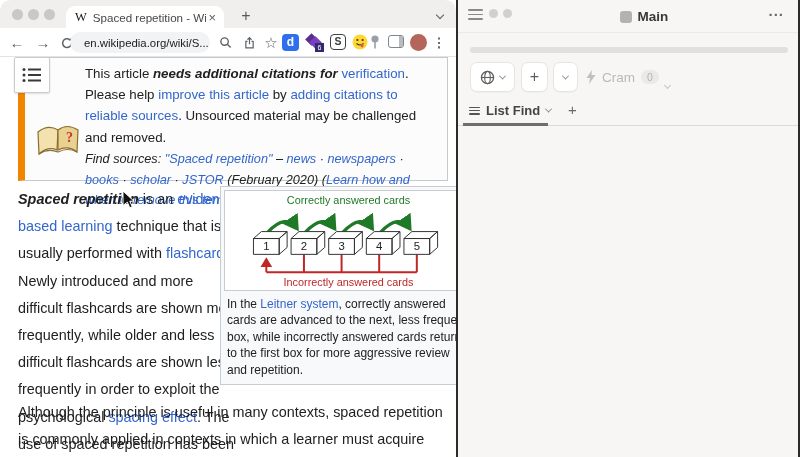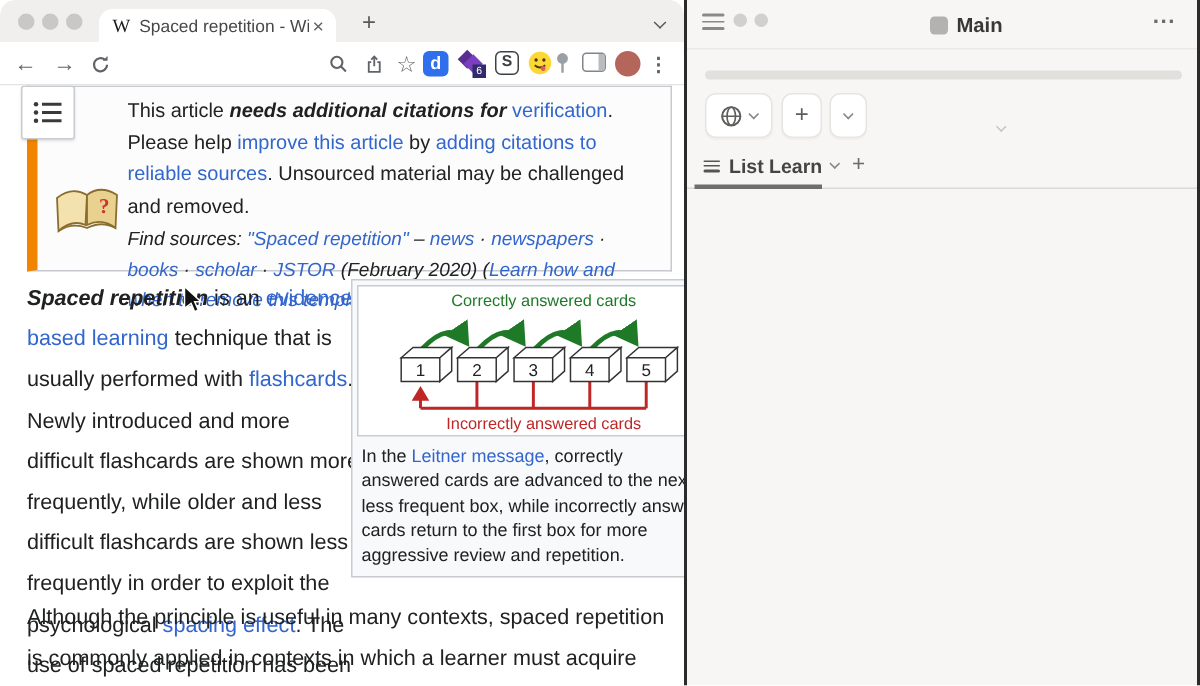--- a/index.html
+++ b/index.html
@@ -52,21 +52,21 @@
   .ambox-body { font-size:13.3px; line-height:21.2px; }
   .ambox-find { font-size:12.7px; line-height:20.8px; font-style:italic; margin-top:1px; }
   .bookicon { position:absolute; left:8px; top:60px; }
   .seg { }
   .seg.b { font-weight:bold;font-style:italic; }
   .seg.l { color:#3366cc; }
   .seg.il { color:#3366cc; }
 
   .intro { position:absolute; left:18px; top:129px; width:222px;
     font-size:14.4px; line-height:27.2px; }
-  .thumb { position:absolute; left:234px; top:129px; width:256px;
+  .thumb { position:absolute; left:220px; top:129px; width:256px;
     border:1px solid #c8ccd1; background:#f8f9fa; padding:3px; }
   .thumb-img { background:#fff; border:1px solid #c8ccd1; height:101px;
     display:flex; align-items:center; justify-content:center; }
   .thumb-cap { position:relative; padding:5px 3px 3px 3px; font-size:12px;
     line-height:16.4px; color:#202122; }
   .magnify { float:right; margin:2px 0 2px 6px; position:relative; width:11px; height:11px; }
   .magnify .sq1 { position:absolute; right:0; top:0; width:8px; height:8px;
     border:1.3px solid #72777d; background:#fff; }
   .magnify .sq2 { position:absolute; left:0; bottom:0; width:8px; height:8px;
     border:1.3px solid #72777d; background:#fff; }
@@ -144,20 +144,27 @@
 
     <div class="btoolbar">
       <span class="navic" style="left:8px;width:18px">←</span>
       <span class="navic" style="left:34px;width:18px">→</span>
       <span class="navic" style="left:58px;width:18px">
         <svg width="14" height="14" viewBox="0 0 16 16">
             <path d="M13 8.2a5 5 0 1 1-1.6-3.7" fill="none" stroke="#5f6368" stroke-width="1.7"></path>
             <path d="M13.4 1.6v3.6H9.8z" fill="#5f6368"></path>
           </svg>
       </span>
+      <div class="omnibox">
+        <svg width="10" height="12" viewBox="0 0 12 14">
+            <rect x="2" y="6" width="8" height="6.5" rx="1" fill="#5f6368"></rect>
+            <path d="M3.8 6V4.2a2.2 2.2 0 0 1 4.4 0V6" fill="none" stroke="#5f6368" stroke-width="1.4"></path>
+          </svg>
+        <span class="omni-url">en.wikipedia.org/wiki/S...</span>
+      </div>
       <span class="navic" style="left:216px;width:18px">
         <svg width="13" height="13" viewBox="0 0 14 14">
             <circle cx="6" cy="6" r="4" fill="none" stroke="#5f6368" stroke-width="1.5"></circle>
             <path d="M9 9l3.5 3.5" stroke="#5f6368" stroke-width="1.5"></path>
           </svg>
       </span>
       <span class="navic" style="left:240px;width:18px">
         <svg width="13" height="14" viewBox="0 0 16 16">
             <path d="M5.5 6H3.5v8h9V6h-2" fill="none" stroke="#5f6368" stroke-width="1.5"></path>
             <path d="M8 1.5v8" stroke="#5f6368" stroke-width="1.5"></path>
@@ -265,21 +272,21 @@
               <text x="133" y="60">4</text>
               <text x="171" y="60">5</text>
             </g>
           </svg>
         </div>
         <figcaption class="thumb-cap">
           <span class="magnify">
               <i class="sq1"></i>
               <i class="sq2"></i>
             </span>
-          <span><span class="seg">In the </span><span class="seg l">Leitner message</span><span class="seg">, correctly answered cards are advanced to the next, less frequent box, while incorrectly answered cards return to the first box for more aggressive review and repetition.</span></span>
+          <span><span class="seg">In the </span><span class="seg l">Leitner system</span><span class="seg">, correctly answered cards are advanced to the next, less frequent box, while incorrectly answered cards return to the first box for more aggressive review and repetition.</span></span>
         </figcaption>
       </figure>
 
       <div class="para2"><span class="seg">Although the principle is useful in many contexts, spaced repetition is commonly applied in contexts in which a learner must acquire many items and retain them indefinitely in memory. It is, therefore, well suited for the problem of </span></div>
     </div>
   </section>
 
   <section class="mochi">
     <div class="m-titlebar">
       <span class="hamb m-ham">
@@ -304,30 +311,37 @@
         <ellipse cx="8" cy="8" rx="3" ry="6.5" fill="none" stroke="#5f5e5c" stroke-width="1.2"></ellipse>
         <path d="M1.5 8h13" stroke="#5f5e5c" stroke-width="1.2"></path>
       </svg>
       <span class="chev-s"></span>
     </div>
     <div class="m-btn" style="left:63px;width:27px;font-size:16px">+</div>
     <div class="m-btn" style="left:95px;width:25px">
       <span class="chev-s"></span>
     </div>
 
+    <div class="m-cram">
+      <svg width="10" height="14" viewBox="0 0 10 14">
+        <path d="M6 0 L0.5 8 H4 L3 14 L9.5 5 H5.5 Z" fill="#c2c0bc"></path>
+      </svg>
+      <span>Cram</span>
+      <span class="cram-badge">0</span>
+    </div>
     <span class="m-cramchev"><span class="chev-d"></span></span>
 
     <div class="m-viewrow">
       <div class="view-tab">
         <span class="hamb view-ham">
             <i></i>
             <i></i>
             <i></i>
           </span>
-        <span>List Learn</span>
+        <span>List Find</span>
         <span class="chev-s" style="border-color:#8a8987"></span>
       </div>
       <span class="view-plus">+</span>
       <span class="view-border"></span>
       <span class="view-active"></span>
     </div>
 
   </section>
 </div>
 

